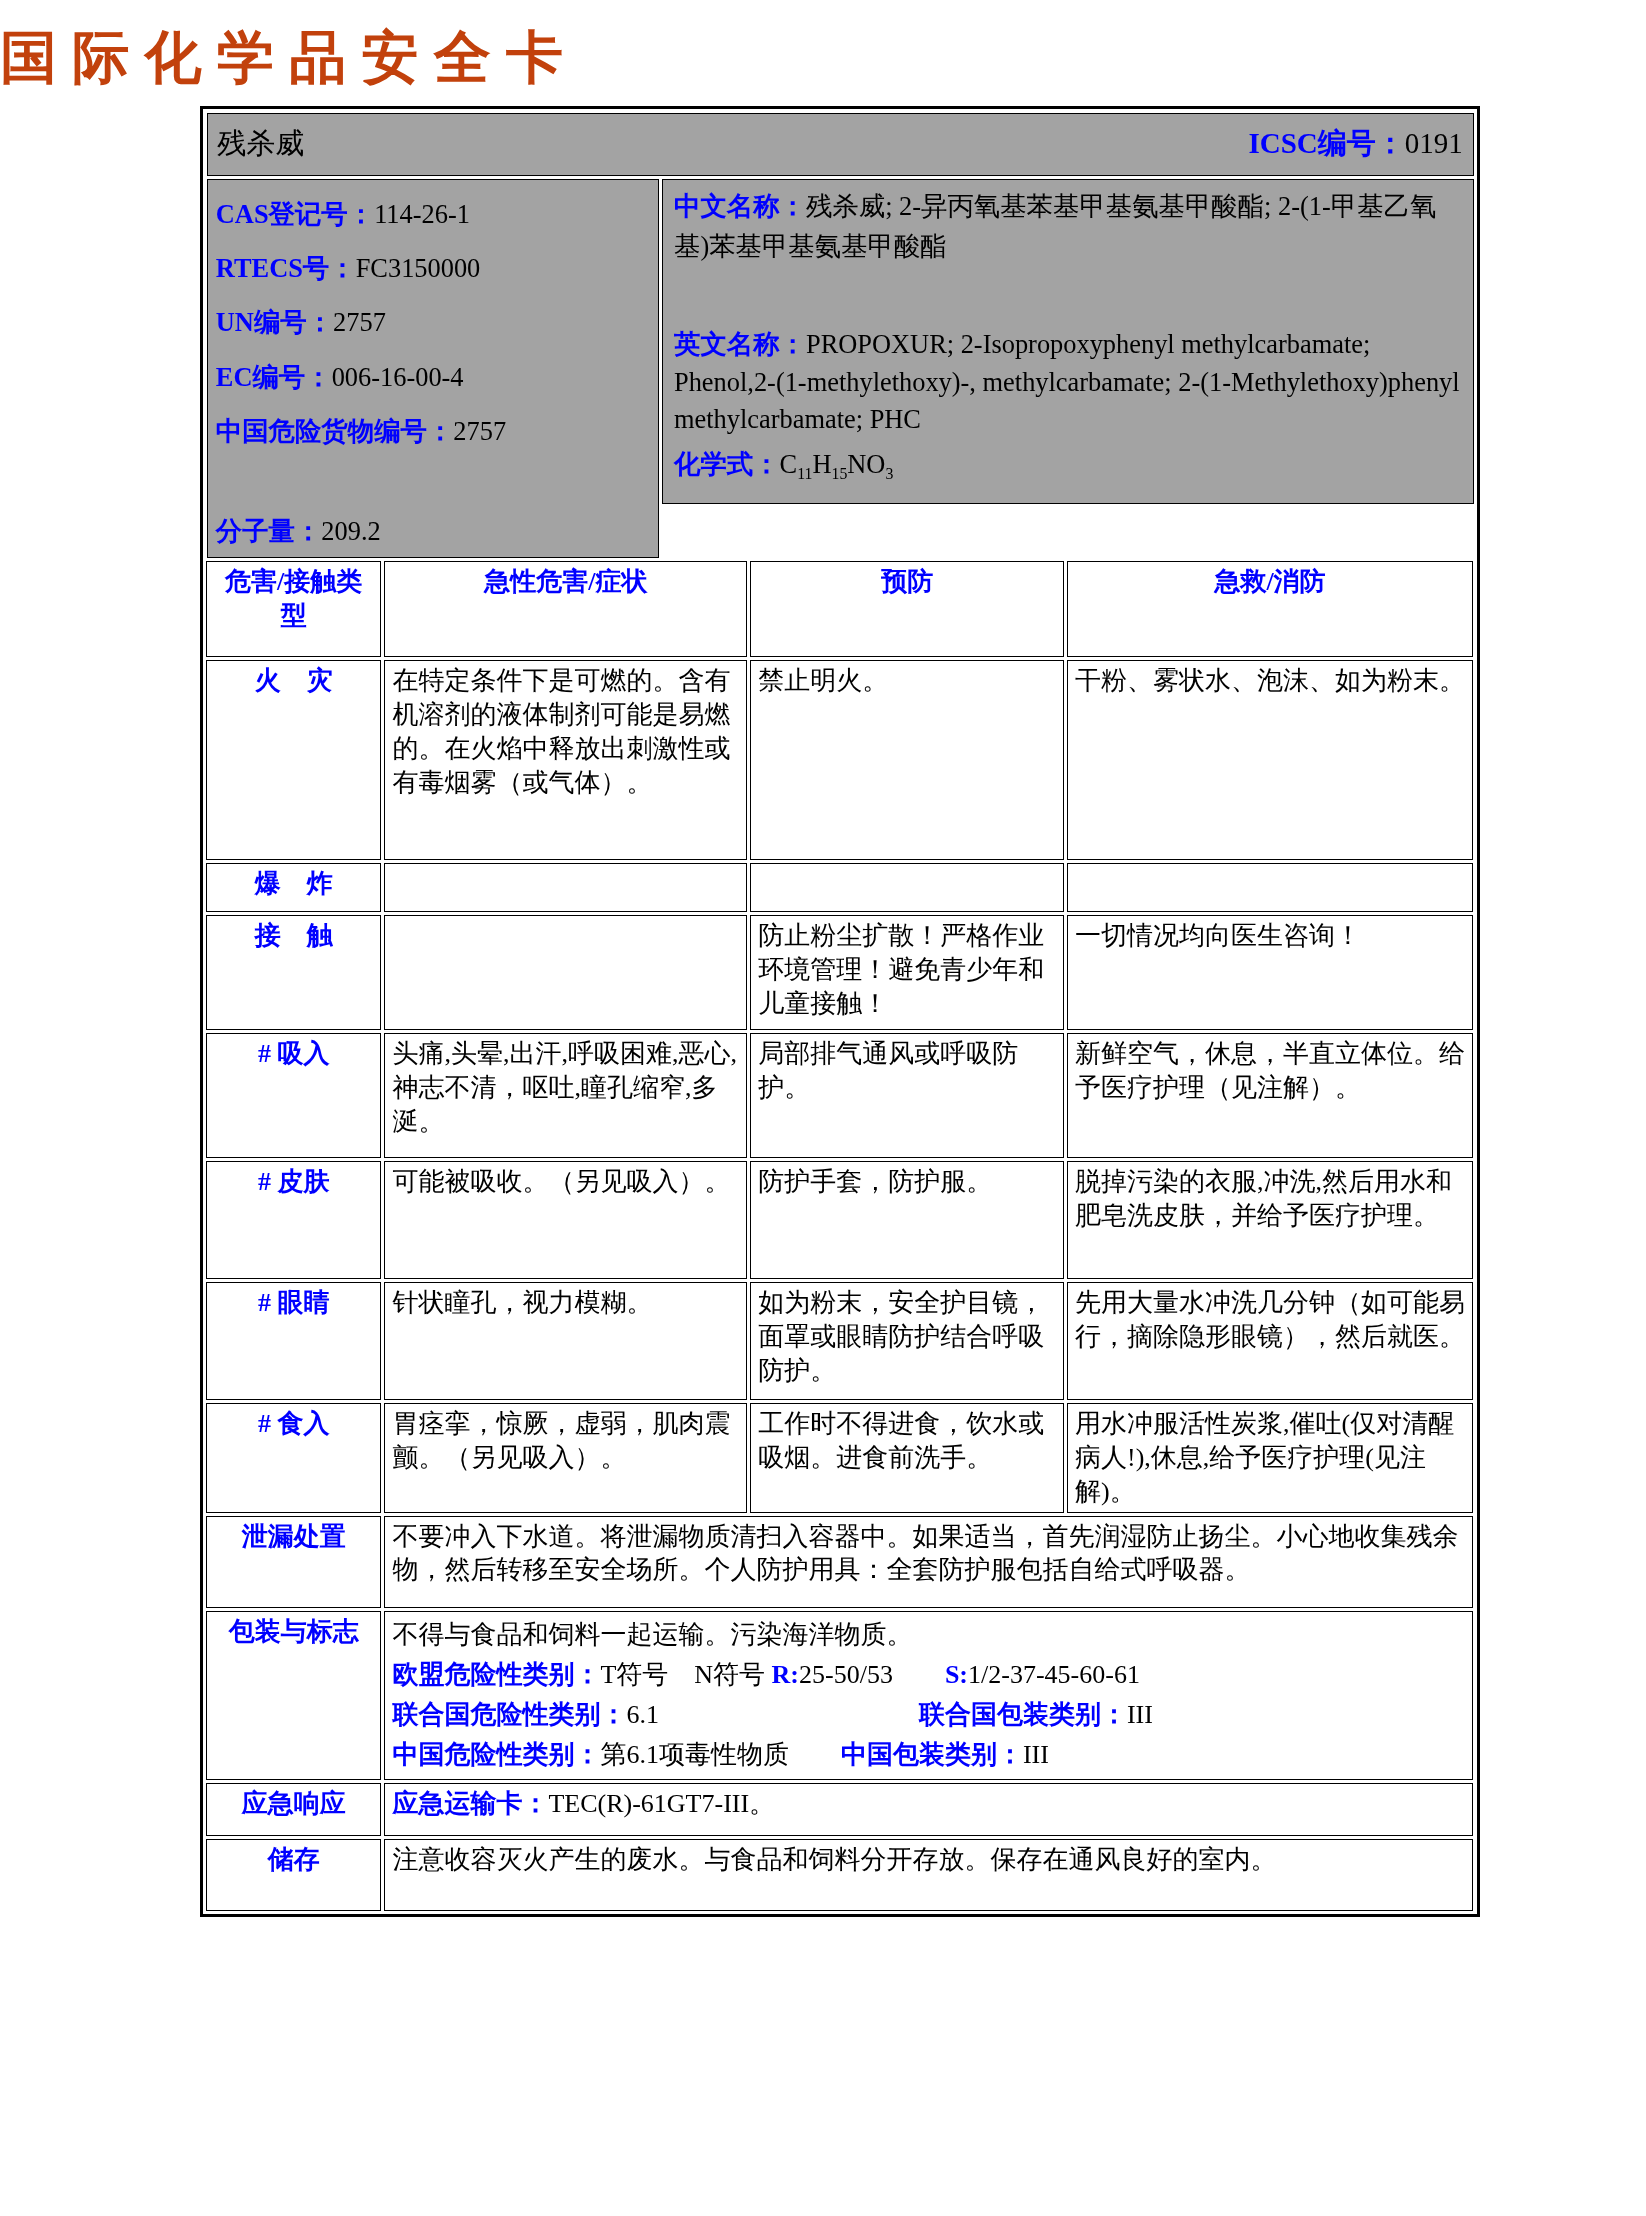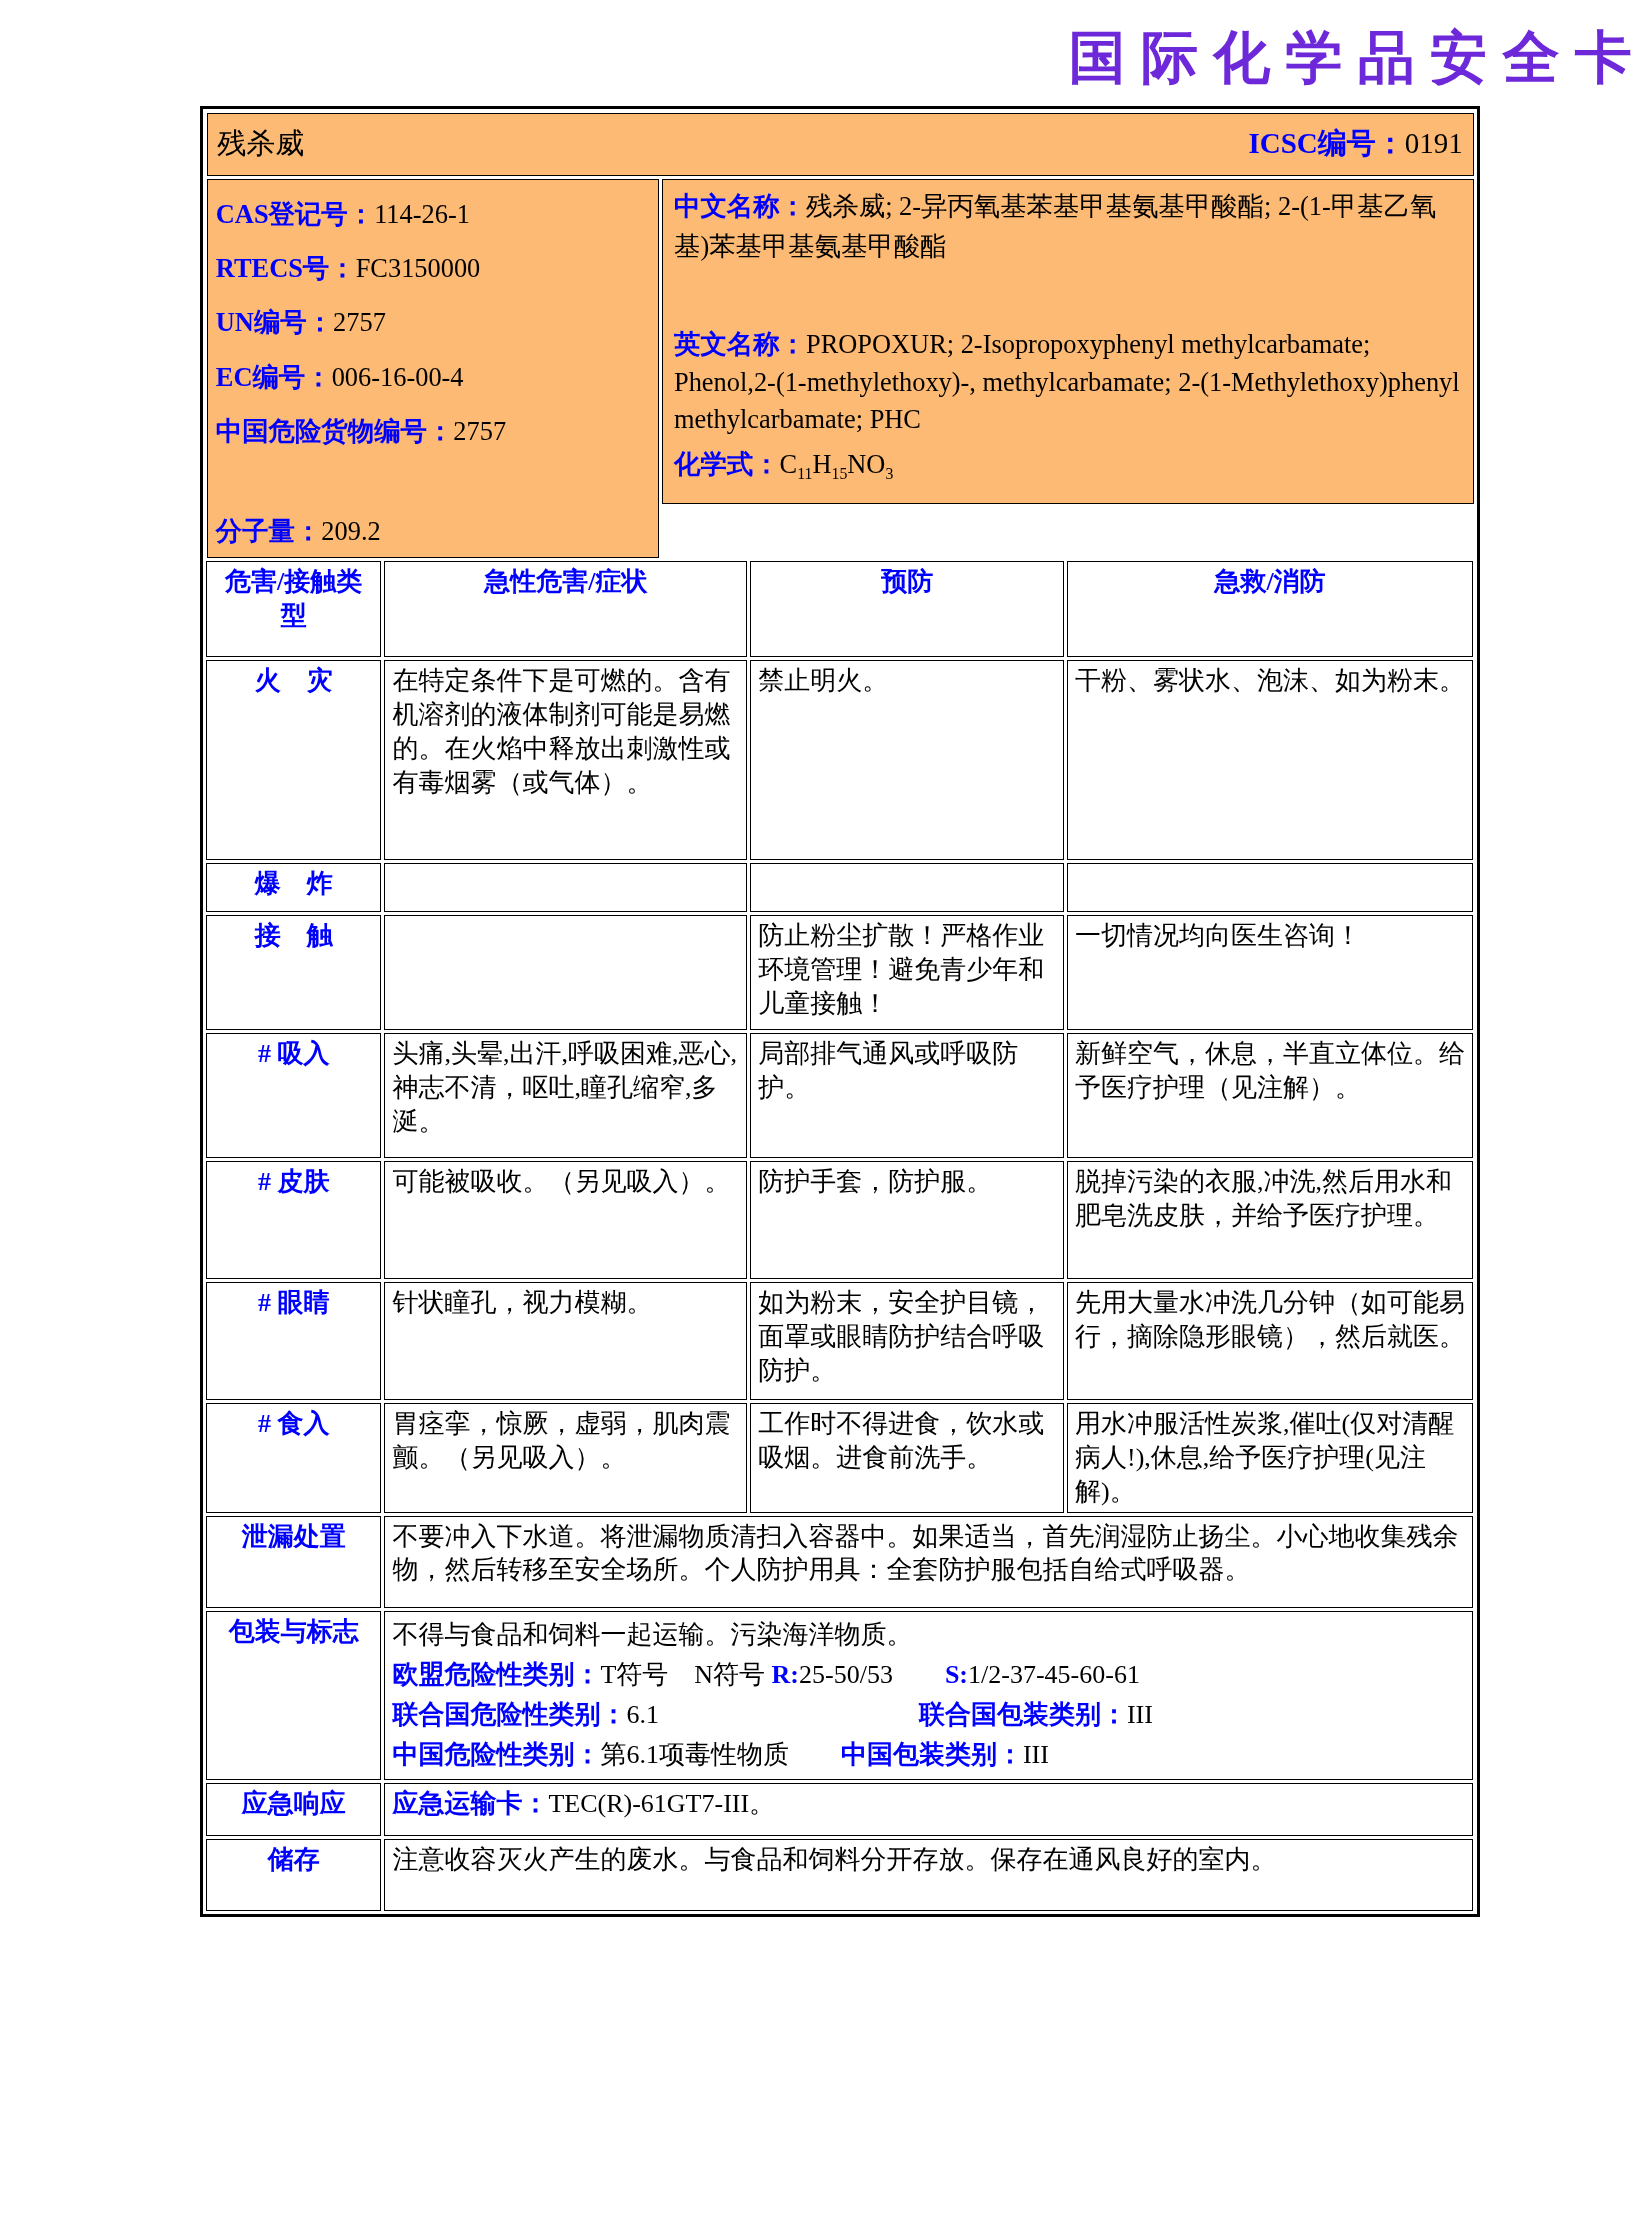--- a/index.html
+++ b/index.html
@@ -1,22 +1,22 @@
 <!DOCTYPE html>
 <html style="font-size:11px"><head>
 <meta charset="utf-8">
 <style>
   html,body{margin:0;padding:0;background:#fff;}
   body{width:1647px;height:2216px;position:relative;color:#000;
        font-family:"Liberation Serif","DejaVu Serif",serif;}
-  .page-title{margin:19.5px 0 9.7px;text-align:right;font-size:57px;font-weight:bold;
-              color:#6d28d9;letter-spacing:15.3px;}
+  .page-title{margin:19.5px 0 9.7px;text-align:left;font-size:57px;font-weight:bold;
+              color:#c2410c;letter-spacing:15.3px;}
   .card{margin-left:200px;width:1280px;border:3.5px solid #000;padding:3.5px;box-sizing:border-box;background:#fff;}
   .trow{display:flex;gap:3.5px;}
-  .cellbox{border:1.4px solid #000;box-sizing:border-box;background:#fdba74;}
+  .cellbox{border:1.4px solid #000;box-sizing:border-box;background:#a3a3a3;}
   .head-row{margin-bottom:3.5px;}
   .head-cell{flex:1;display:flex;justify-content:space-between;align-items:center;
              height:63px;padding:0 9.7px;font-size:29px;}
   .info-left{width:452px;padding:7px 8.3px;font-size:26.4px;display:flex;flex-direction:column;height:379px;}
   .info-right{flex:1;padding:7px 11px;font-size:26.4px;height:325px;}
   .id-line{line-height:2.05;white-space:nowrap;}
   .mw-line{margin-top:auto;line-height:1.4;}
   .blue{color:#0000ff;font-weight:bold;}
   .cn-para{margin:0 0 60px;line-height:1.5;}
   .en-para{margin:0;line-height:1.42;}

